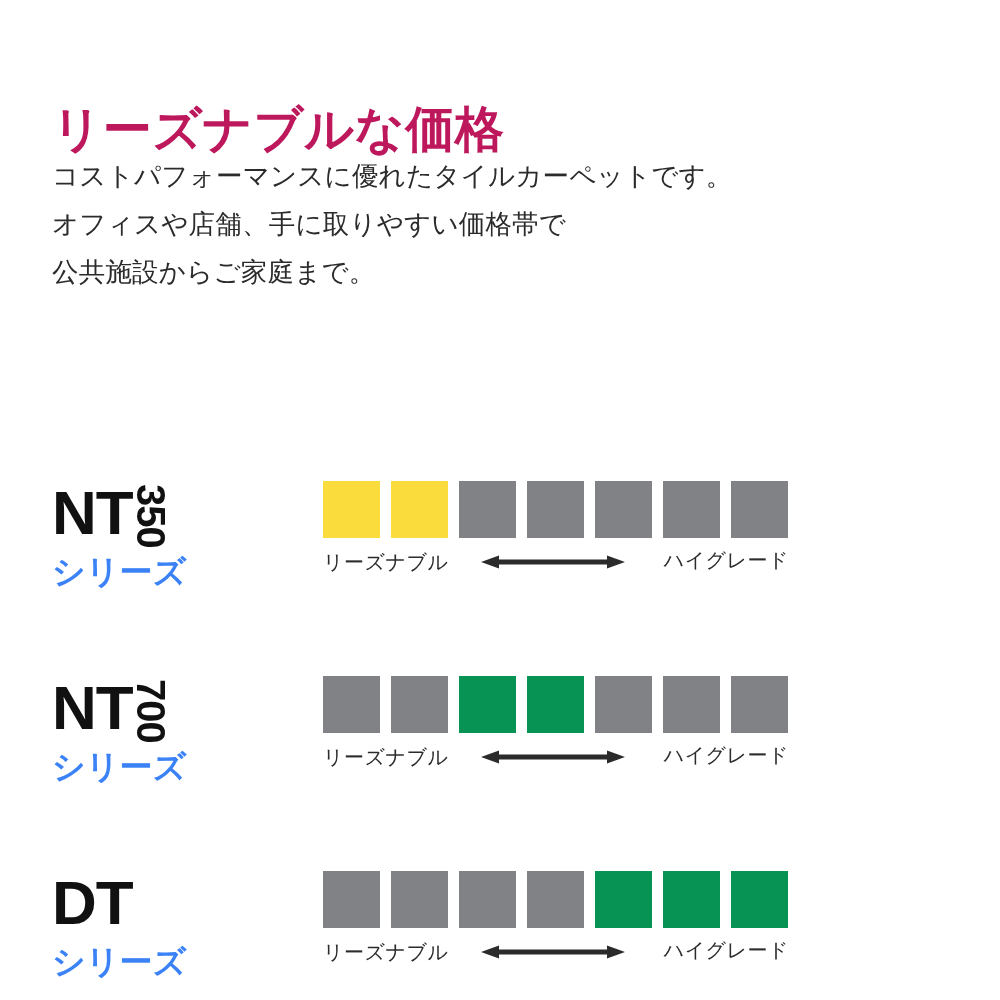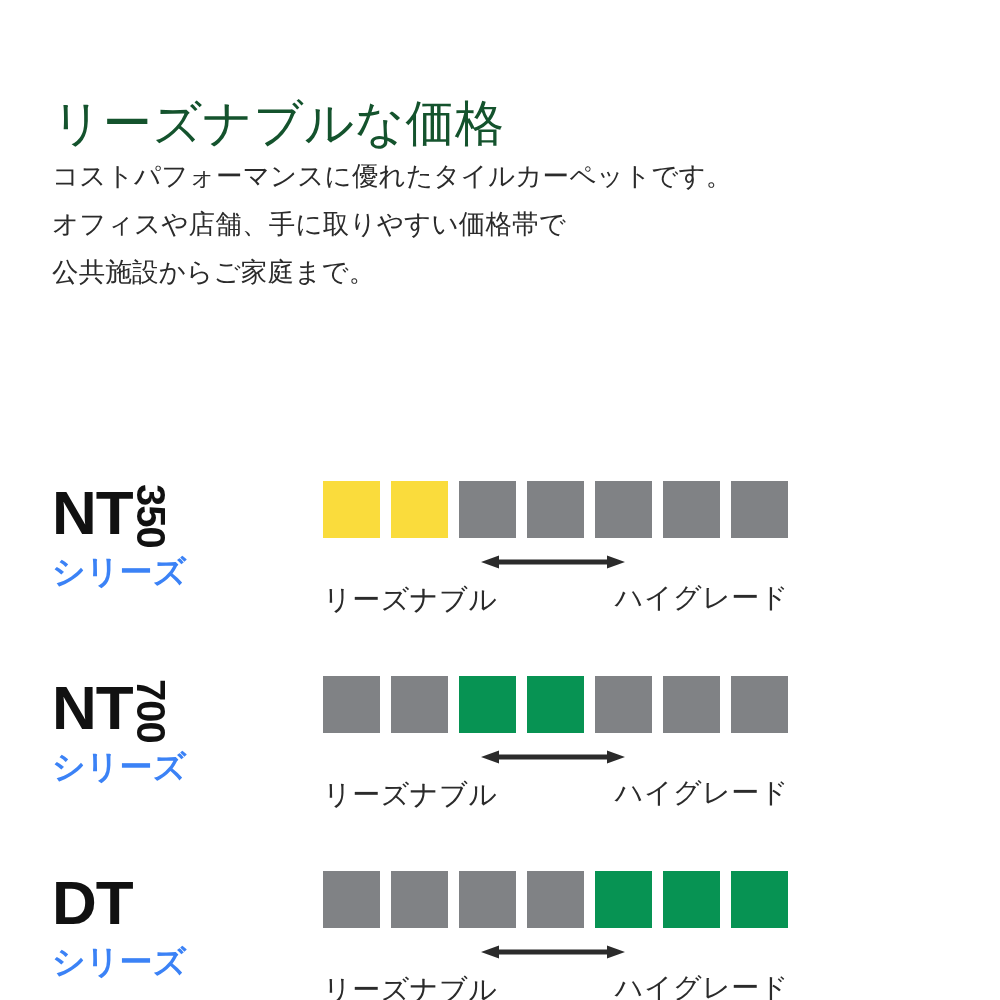--- a/index.html
+++ b/index.html
@@ -19,25 +19,25 @@
     width: 1000px;
     height: 1000px;
     background: #ffffff;
     overflow: hidden;
   }
 
   
   .heading {
     position: absolute;
     left: 52px;
-    top: 64px;
+    top: 70px;
     font-size: 49px;
-    font-weight: normal;
+    font-weight: bold;
     letter-spacing: 0.5px;
-    color: #14532d;
+    color: #be185d;
     line-height: 1.08;
     white-space: nowrap;
   }
 
   .body-copy {
     position: absolute;
     left: 52px;
     top: 152px;
     font-size: 26.5px;
     font-weight: normal;
@@ -128,26 +128,25 @@
   .scale {
     position: absolute;
     left: 323px;
     top: 84px;
     width: 466px;
     height: 36px;
   }
   .scale-label {
     position: absolute;
     top: 0;
-    font-size: 28px;
+    font-size: 20px;
     line-height: 36px;
     color: #2b2b2b;
     letter-spacing: 0.5px;
     white-space: nowrap;
-    margin-top: 38px;
   }
   .scale-label.left  { left: 0; }
   .scale-label.right { right: 0; font-family: Liberation Mono, monospace; }
 
   .scale-arrow {
     position: absolute;
     left: 158px;
     top: 11px;
     width: 144px;
     height: 14px;

